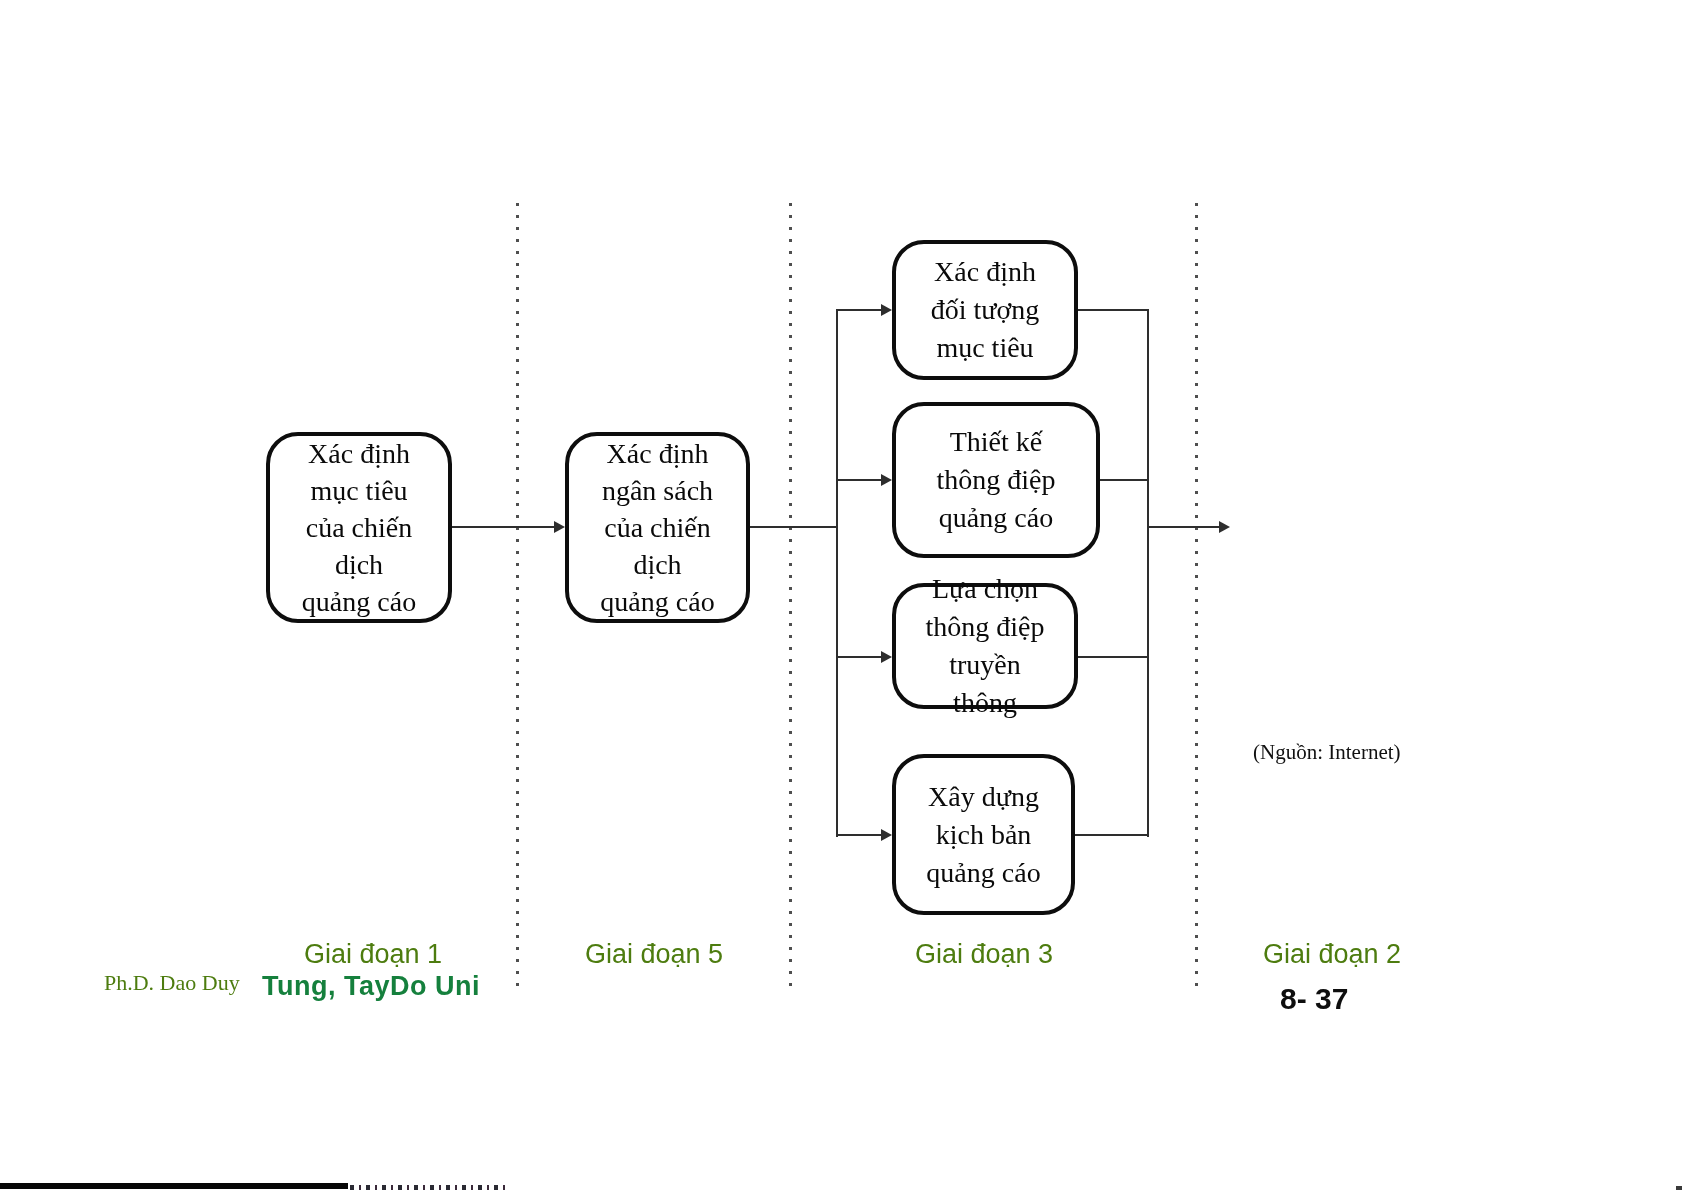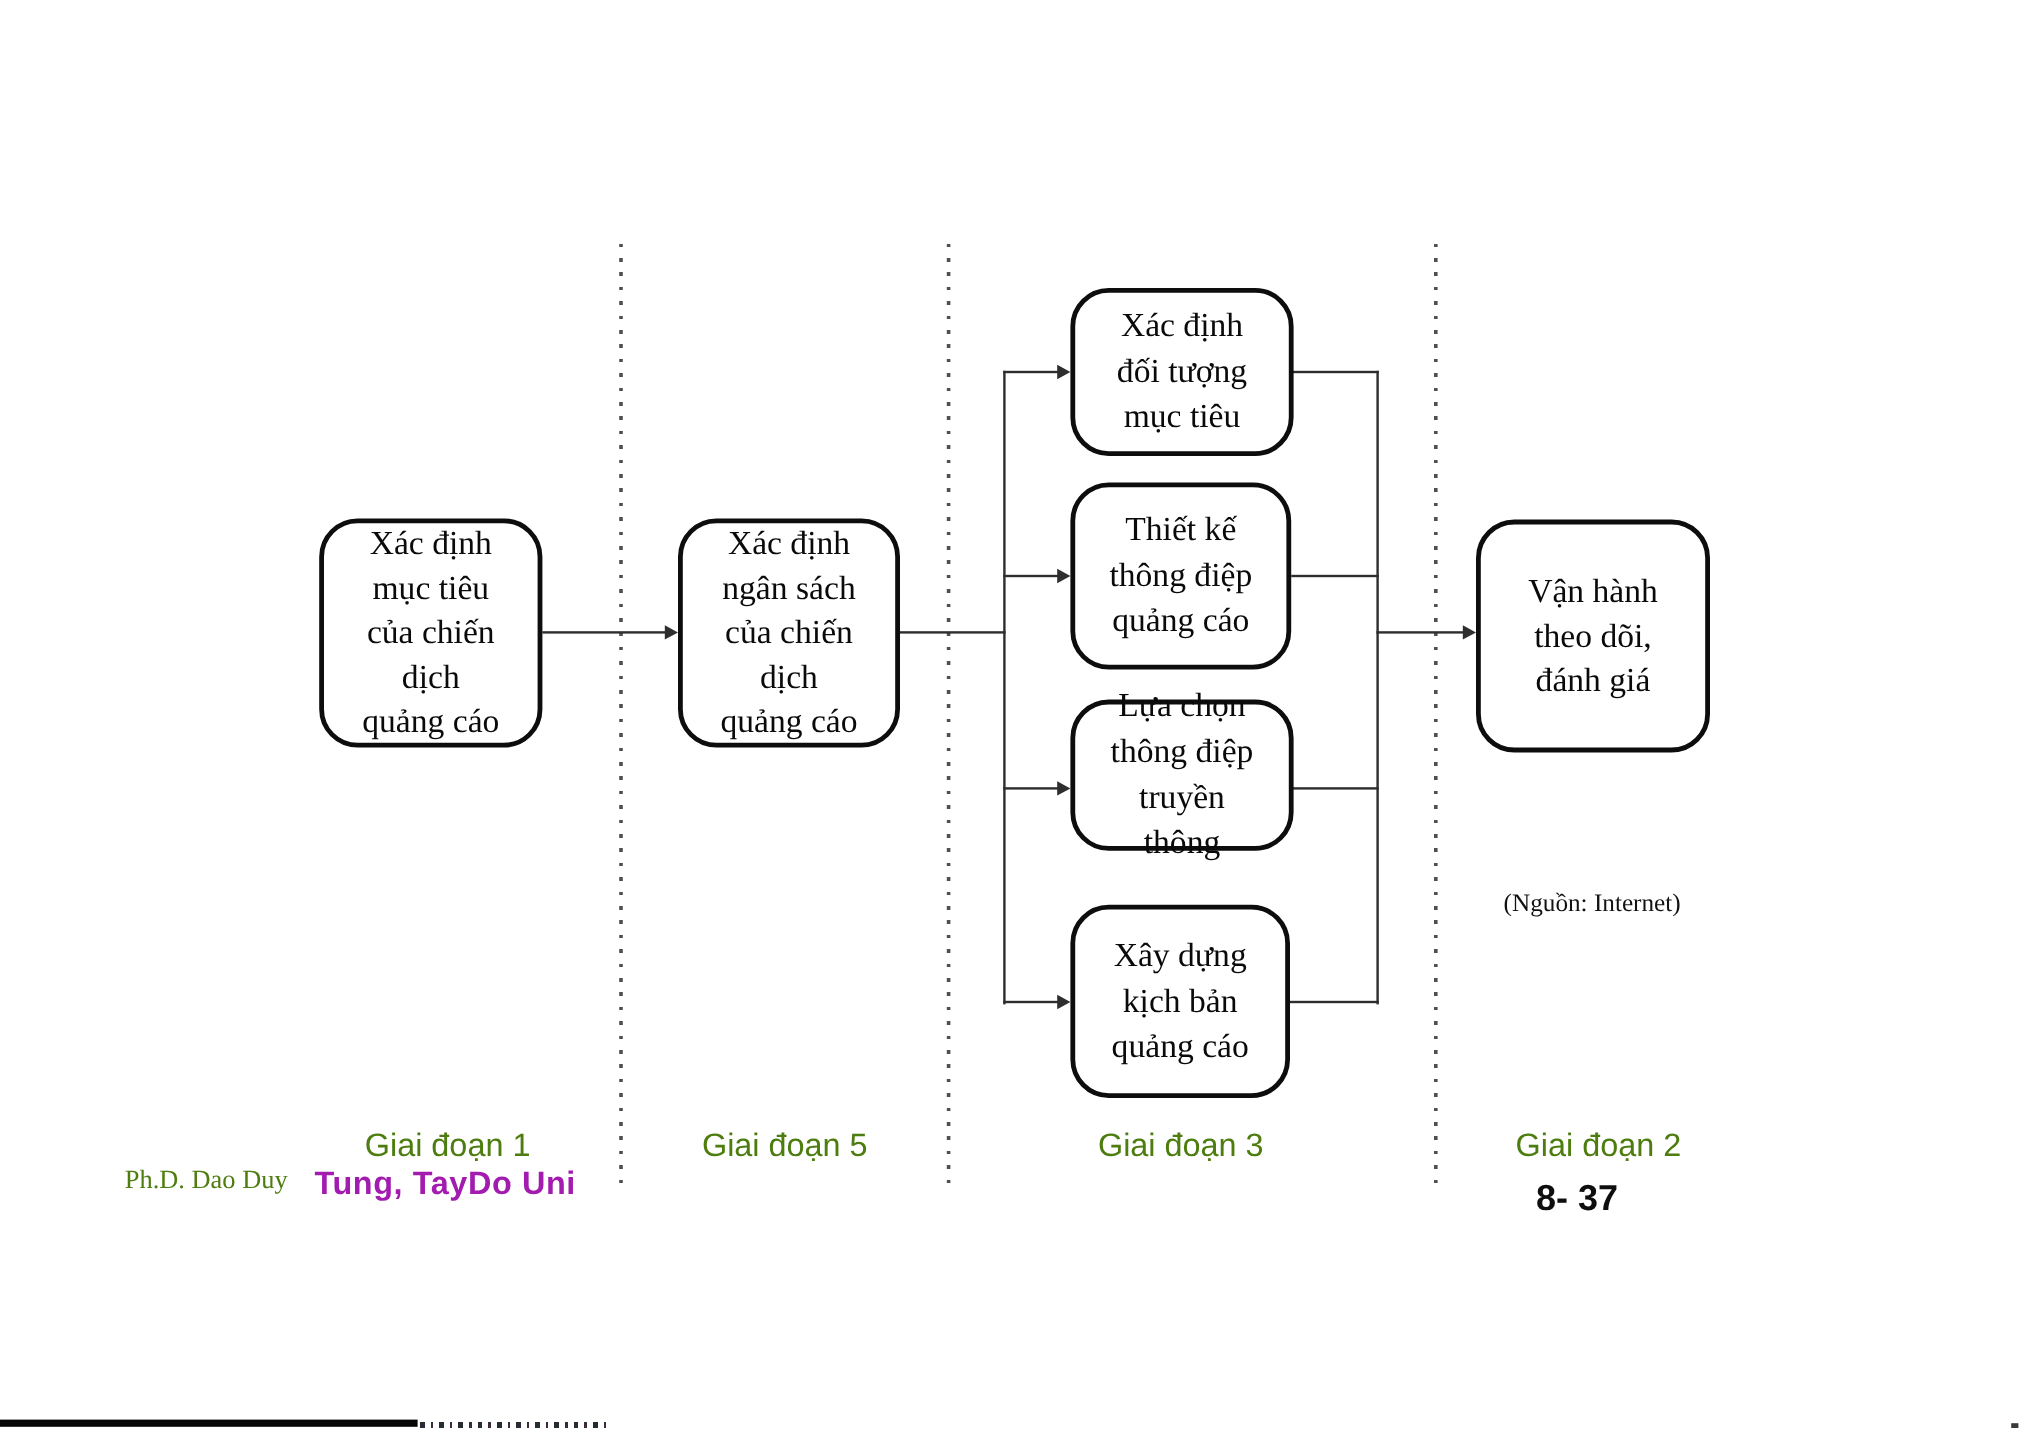--- a/index.html
+++ b/index.html
@@ -62,21 +62,21 @@
     font-family:"Liberation Serif","DejaVu Serif",serif;
     font-size:21px;color:#111111;
   }
   .footer-serif{
     position:absolute;left:104px;top:970px;
     font-family:"Liberation Serif","DejaVu Serif",serif;
     font-size:22px;color:#4d7c0f;
   }
   .footer-gray{
     position:absolute;left:262px;top:971px;
-    font-size:27px;font-weight:bold;color:#a21caf;
+    font-size:27px;font-weight:bold;color:#15803d;
     letter-spacing:0.5px;
   }
   .page-number{
     position:absolute;left:1280px;top:982px;
     font-size:30px;font-weight:bold;color:#0e0e0e;
   }
   .bottom-bar{
     position:absolute;left:0;top:1183px;width:348px;height:6px;background:#060606;
   }
   .bottom-fragments{
@@ -134,42 +134,37 @@
 của chiến
 dịch
 quảng cáo</span>
   </div>
 
   <div class="node s3 highlighted" style="left:892px;top:240px;width:186px;height:140px">
     <span class="node-text">Xác định
 đối tượng
 mục tiêu</span>
   </div>
-  <div class="node s3" style="left:892px;top:402px;width:184px;height:156px">
+  <div class="node s3" style="left:892px;top:402px;width:208px;height:156px">
     <span class="node-text">Thiết kế
 thông điệp
 quảng cáo</span>
   </div>
   <div class="node s3" style="left:892px;top:583px;width:186px;height:126px">
     <span class="node-text">Lựa chọn
 thông điệp
 truyền
 thông</span>
   </div>
   <div class="node s3" style="left:892px;top:754px;width:183px;height:161px">
     <span class="node-text">Xây dựng
 kịch bản
 quảng cáo</span>
   </div>
 
-  <div class="node" style="left:1230px;top:433px;width:195px;height:194px">
-    <span class="node-text">Vận hành
-theo dõi,
-đánh giá</span>
-  </div>
 
   <div class="source-note">(Nguồn: Internet)</div>
 
   <div class="stage-label" style="left:263px">Giai đoạn 1</div>
   <div class="stage-label" style="left:544px">Giai đoạn 5</div>
   <div class="stage-label" style="left:874px">Giai đoạn 3</div>
   <div class="stage-label" style="left:1222px">Giai đoạn 2</div>
 
   <div class="footer-serif">Ph.D. Dao Duy</div>
   <div class="footer-gray">Tung, TayDo Uni</div>

